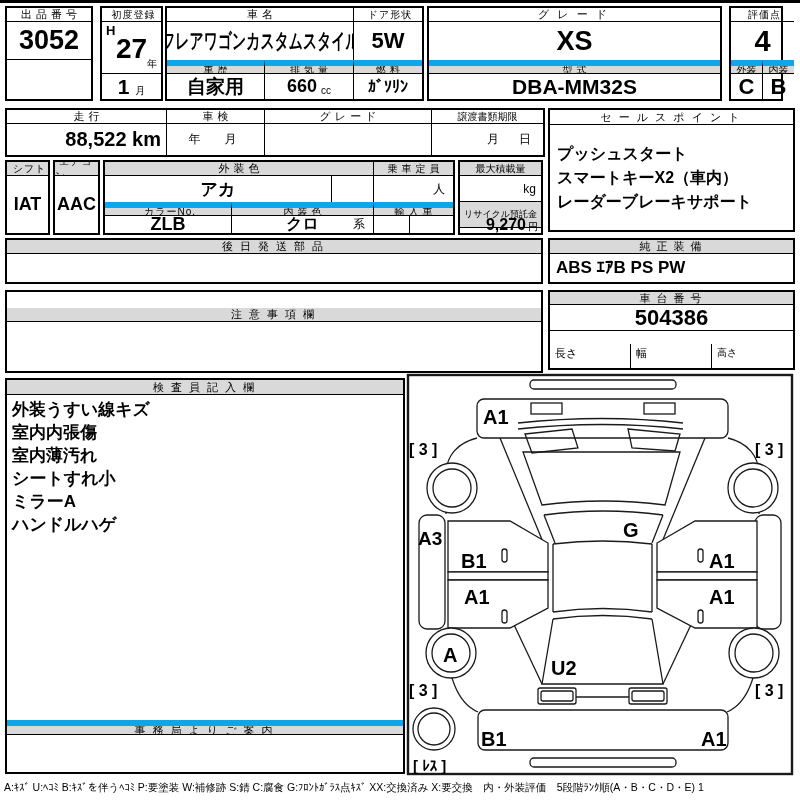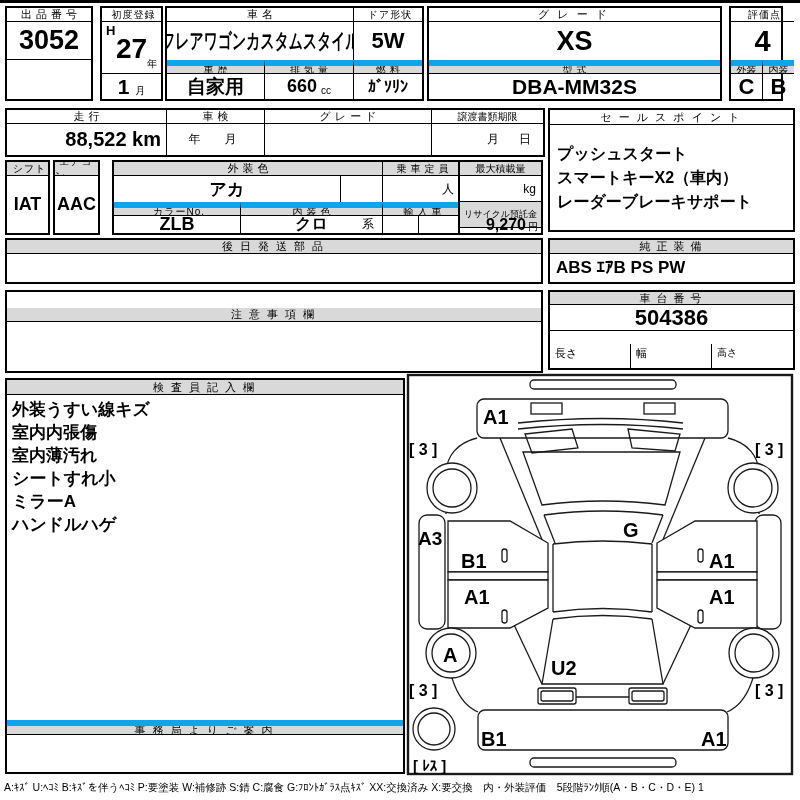--- a/index.html
+++ b/index.html
@@ -104,21 +104,21 @@
 
   <div class="tbl" style="left:5px;top:160px;width:45px;height:75px">
     <div class="cell hd gray bb" style="left:0;top:0;width:41px;height:14px;font-size:10px;letter-spacing:1px">シフト</div>
     <div class="cell v" style="left:0;top:14px;width:41px;height:57px;font-size:18px">IAT</div>
   </div>
   <div class="tbl" style="left:53px;top:160px;width:47px;height:75px">
     <div class="cell hd gray bb" style="left:0;top:0;width:43px;height:14px;font-size:10px;letter-spacing:1px">エアコン</div>
     <div class="cell v" style="left:0;top:14px;width:43px;height:57px;font-size:18px">AAC</div>
   </div>
 
-  <div class="tbl" style="left:112px;top:160px;width:352px;height:75px">
+  <div class="tbl" style="left:103px;top:160px;width:352px;height:75px">
     <div class="cell hd gray bb br" style="left:0;top:0;width:269px;height:14px">外装色</div>
     <div class="cell hd gray bb" style="left:269px;top:0;width:79px;height:14px;font-size:10px">乗車定員</div>
     <div class="cell v br" style="left:0;top:14px;width:227px;height:26px;font-size:17px">アカ</div>
     <div class="cell br" style="left:227px;top:14px;width:42px;height:26px"></div>
     <div class="cell right" style="left:269px;top:14px;width:79px;height:26px;font-size:12px;padding-right:8px">人</div>
     <div class="cell hd gray bt bb br" style="left:0;top:40px;width:127px;height:14px;font-size:10px;letter-spacing:1px">カラーNo.</div>
     <div class="cell hd gray bt bb br" style="left:127px;top:40px;width:142px;height:14px;font-size:10px">内装色</div>
     <div class="cell hd gray bt bb" style="left:269px;top:40px;width:79px;height:14px;font-size:10px">輸入車</div>
     <div class="cell v br" style="left:0;top:54px;width:127px;height:17px;font-size:18px">ZLB</div>
     <div class="cell br" style="left:127px;top:54px;width:142px;height:17px">

